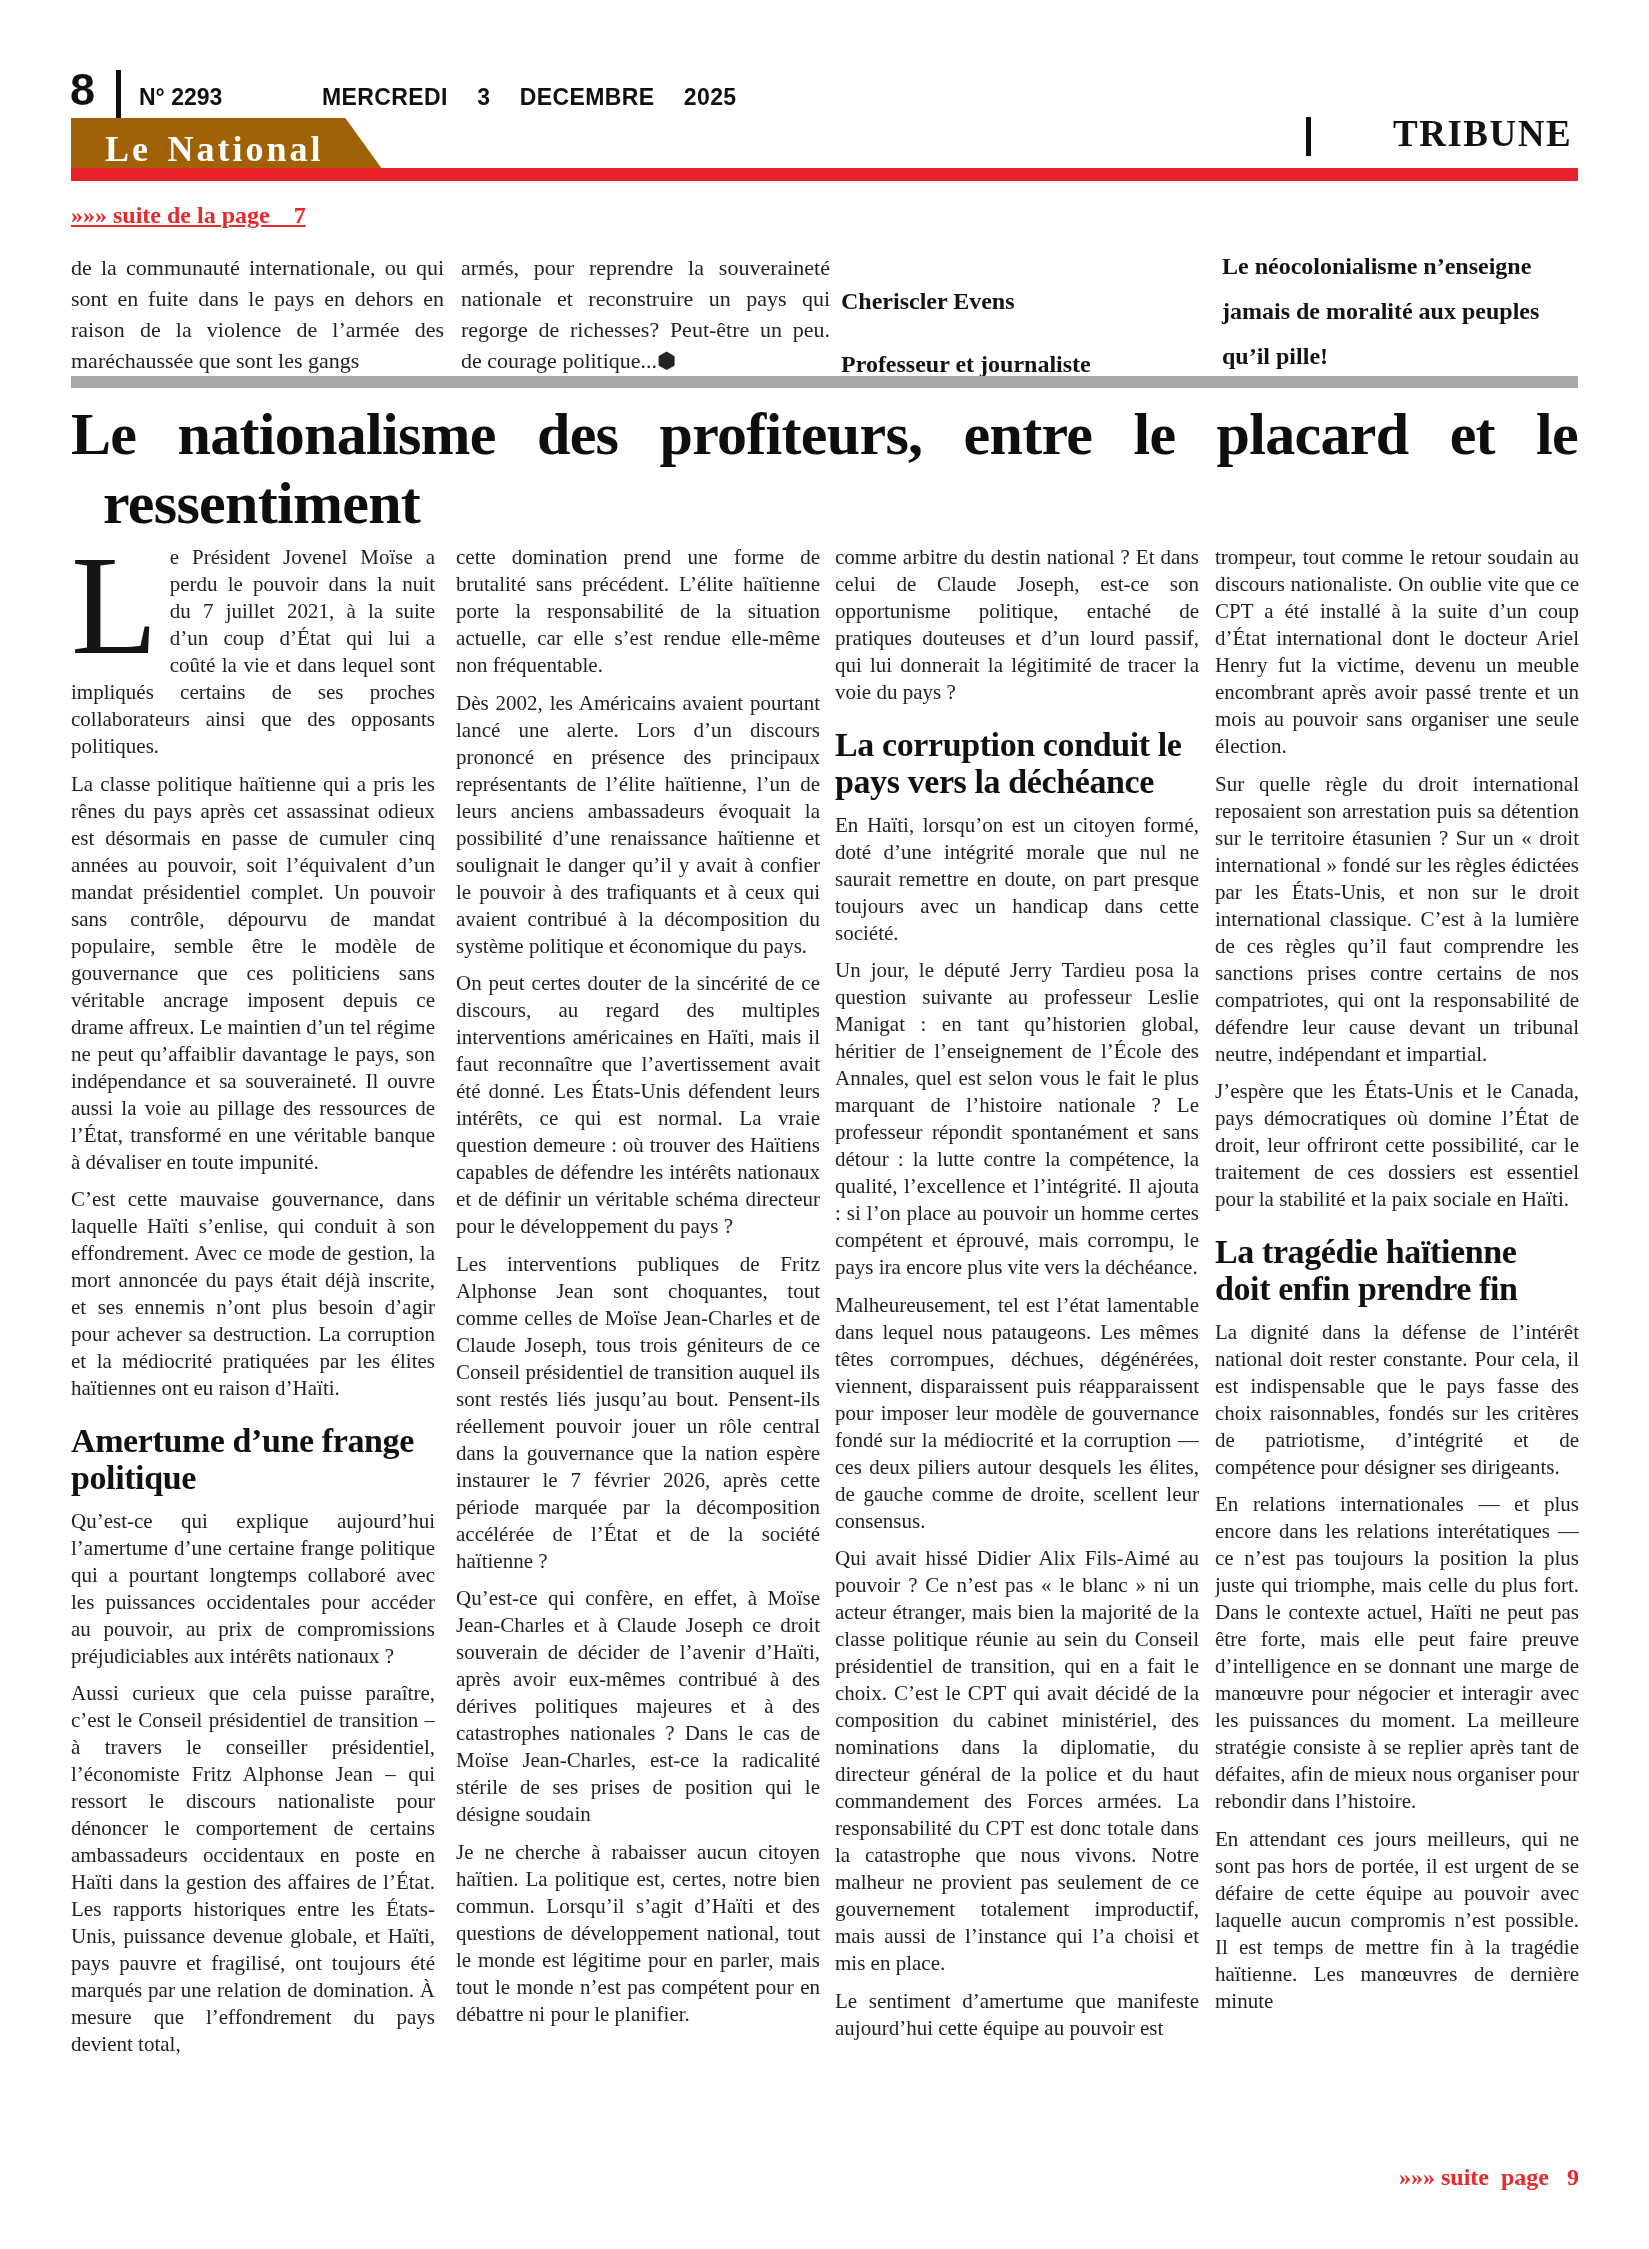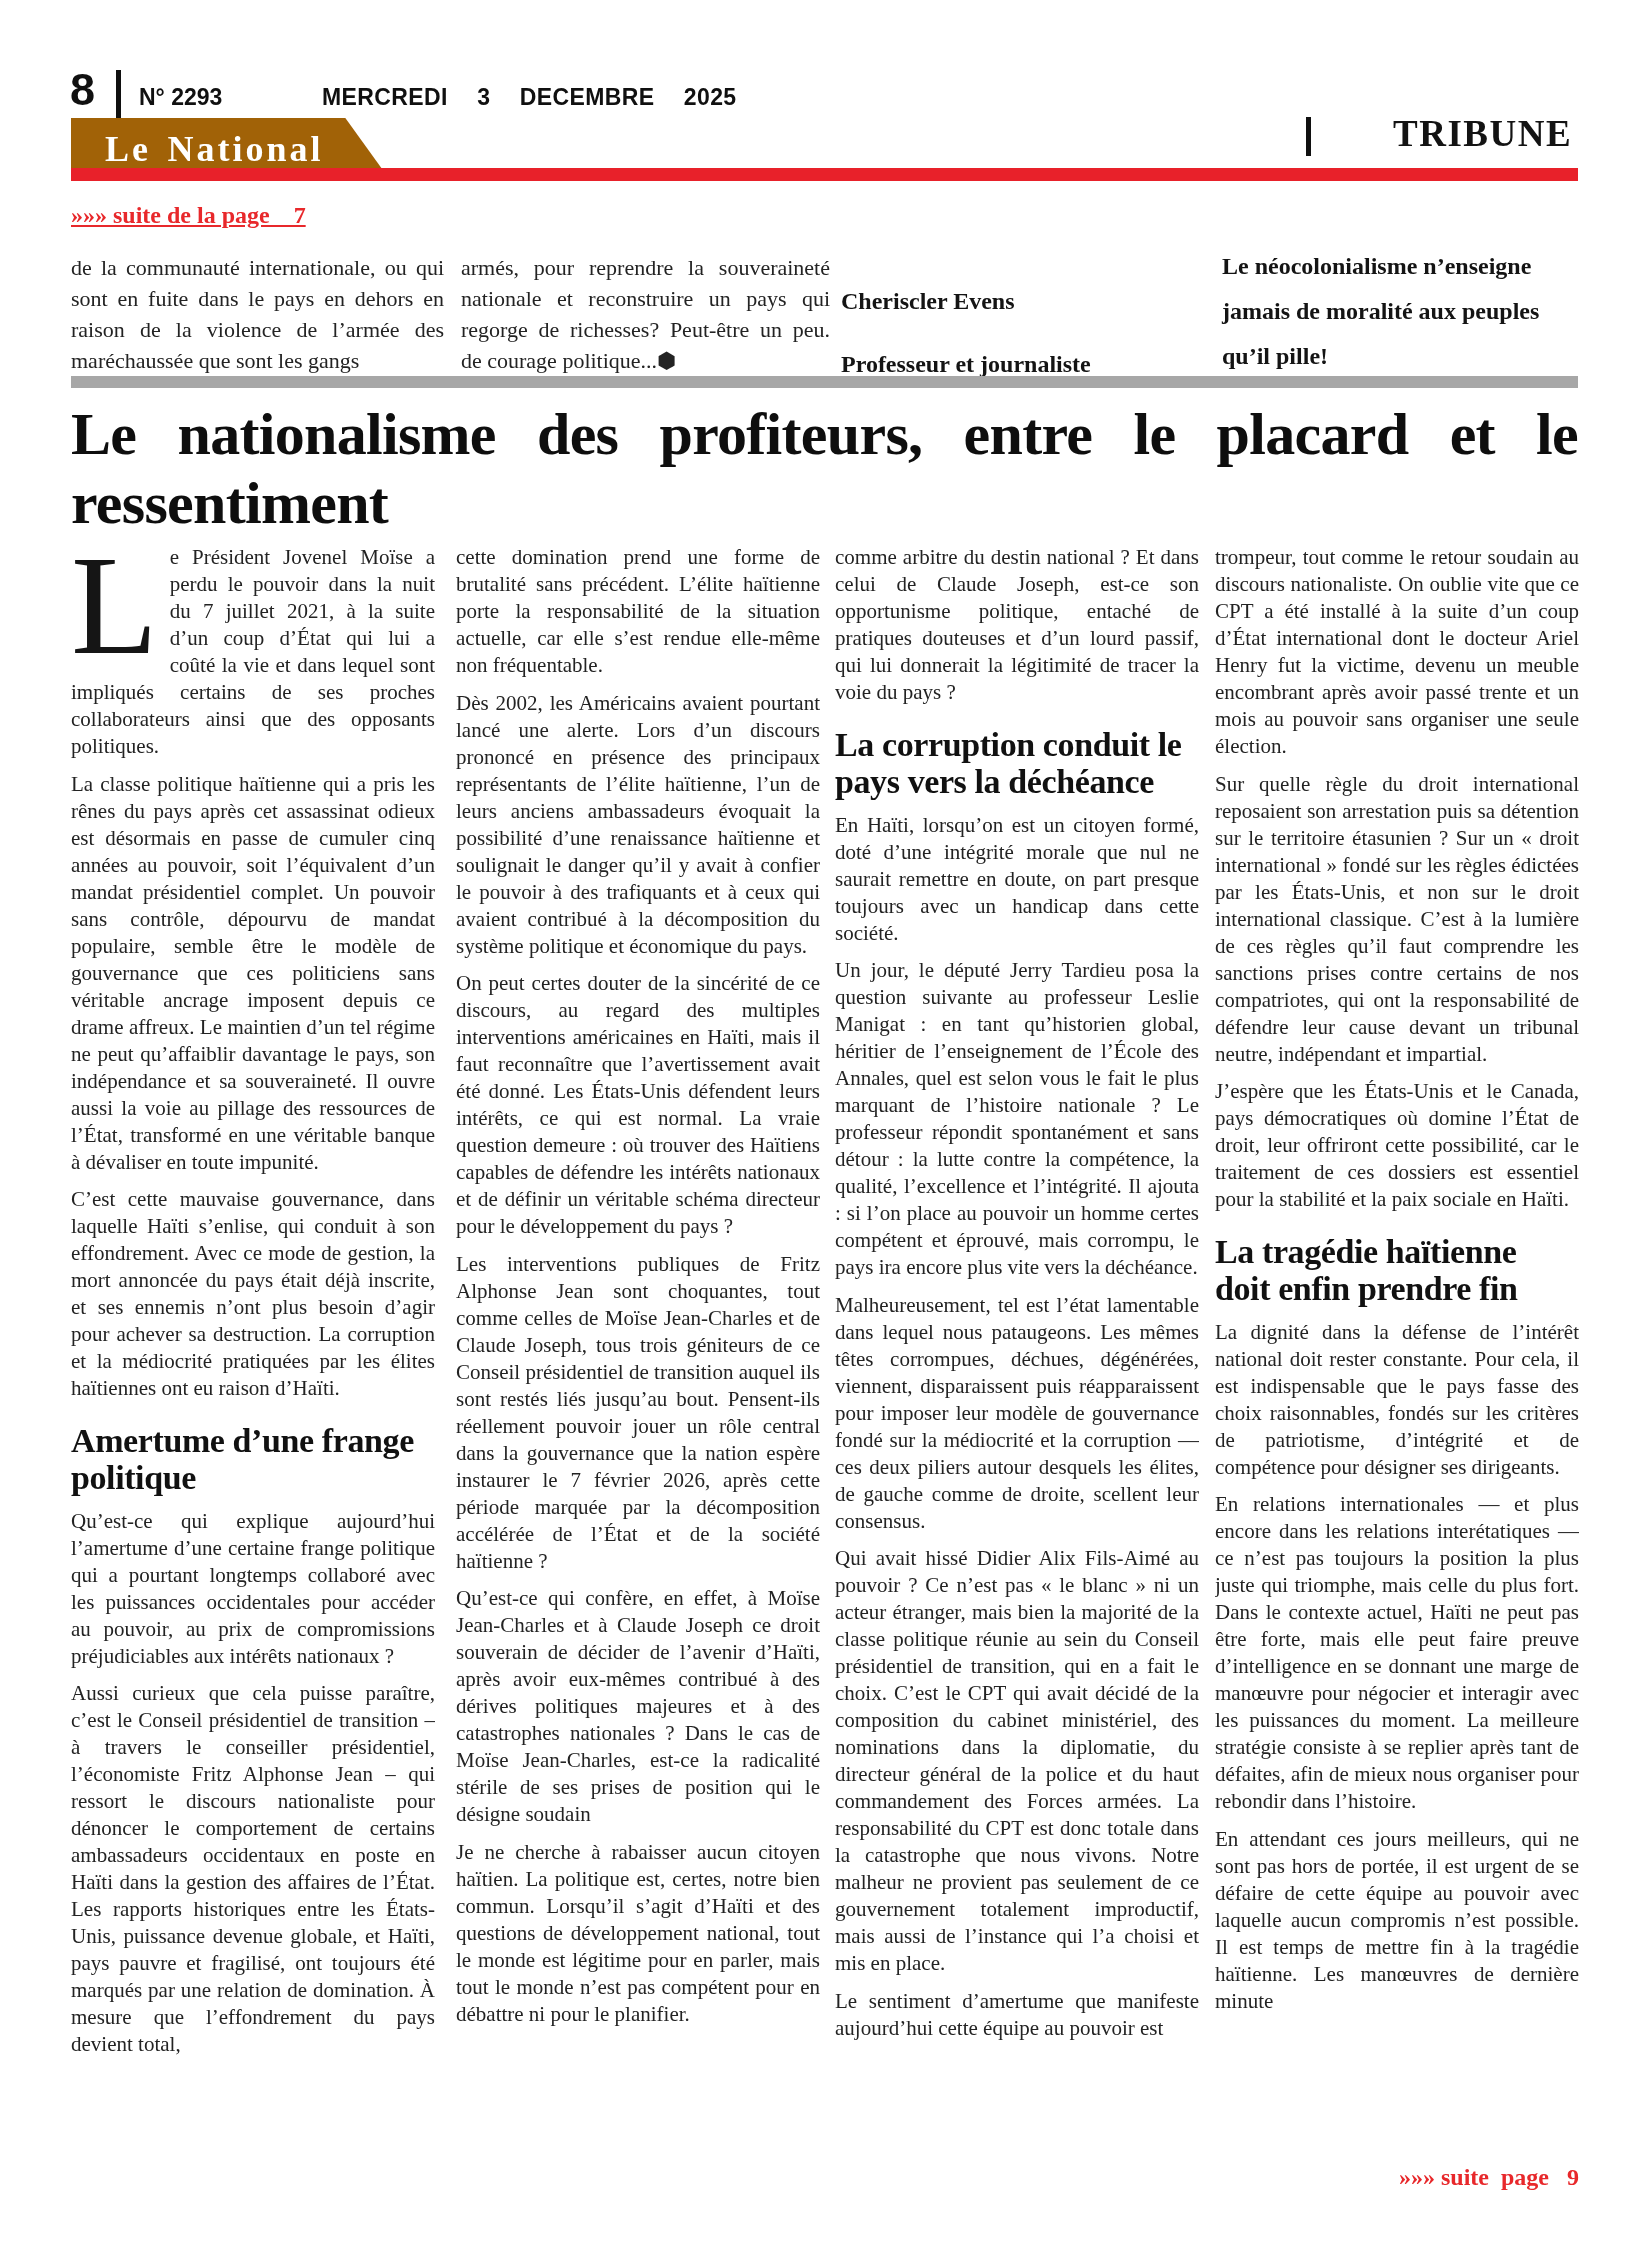--- a/index.html
+++ b/index.html
@@ -28,21 +28,21 @@
   .intro-col { position:absolute; top:252px; font-size:22px; line-height:31px; text-align:justify; color:#232323; }
   .intro-a { left:71px;  width:373px; }
   .intro-b { left:461px; width:369px; }
   .byline-name { position:absolute; left:841px; top:288px; font-weight:bold; font-size:24px; color:#141414; }
   .byline-role { position:absolute; left:841px; top:327px; font-weight:bold; font-size:24px; color:#141414;margin-top:24px; }
   .pull-quote { position:absolute; left:1222px; top:244px; width:360px; font-weight:bold; font-size:24px; line-height:45px; color:#141414; }
   .gray-rule { position:absolute; left:71px; top:376px; width:1507px; height:12px; background:#a7a7a7; }
   
   .headline { position:absolute; left:71px; top:400px; width:1507px; color:#0e0e0e; }
   .headline .l1 { font-weight:bold; font-size:60px; line-height:69px; text-align:justify; text-align-last:justify; letter-spacing:-0.7px; }
-  .headline .l2 { font-weight:bold; font-size:60px; line-height:69px; letter-spacing:-0.7px; }
+  .headline .l2 { font-weight:bold; font-size:60px; line-height:69px; letter-spacing:-0.7px;margin-left:32px; }
   
   .col { position:absolute; top:544px; width:364px; height:1689px; overflow:hidden;
          font-size:21px; line-height:27px; text-align:justify; color:#232323; }
   .c1 { left:71px; } .c2 { left:456px; } .c3 { left:835px; } .c4 { left:1215px; }
   .col p { margin:0 0 10.5px 0; }
   .col h3 { font-size:34px; line-height:37px; margin:19.5px 0 12px 0; color:#111; letter-spacing:-0.4px; text-align:left; }
   .dropcap { float:left; font-size:142px; line-height:111px; margin:6px 12px 0 0; color:#151515; }
 </style>
 </head>
 <body>

